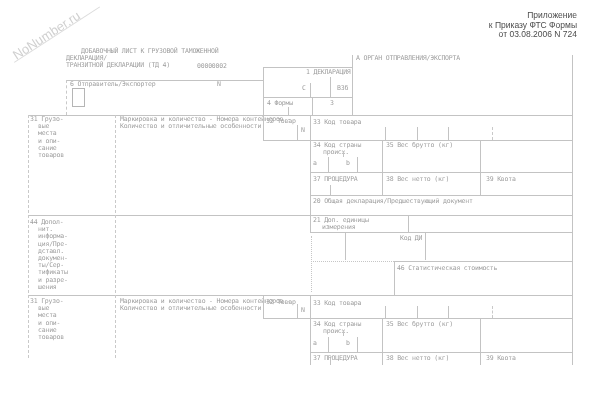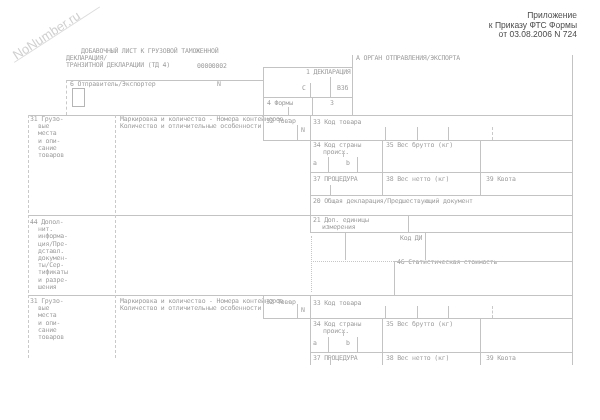--- a/index.html
+++ b/index.html
@@ -84,21 +84,21 @@
   <span class="t" style="left:313px;top:176px;">37 ПРОЦЕДУРА</span>
   <span class="t" style="left:386px;top:176px;">38 Вес нетто (кг)</span>
   <span class="t" style="left:486px;top:176px;">39 Квота</span>
 
   <span class="t" style="left:313px;top:198px;">20 Общая декларация/Предшествующий документ</span>
 
   <span class="t" style="left:313px;top:217px;">21 Доп. единицы</span>
   <span class="t" style="left:322px;top:224px;">измерения</span>
 
   <span class="t" style="left:400px;top:235px;">Код ДИ</span>
-  <span class="t" style="left:397px;top:259px;">46 Статистическая стоимость</span>
+  <span class="t" style="left:397px;top:265px;">46 Статистическая стоимость</span>
 
   <div class="lblcol" style="left:30px;top:219px;">
 
   <div>44 Допол-</div>
       <div>нит.</div>
       <div>информа-</div>
       <div>ция/Пре-</div>
       <div>дставл.</div>
       <div>докумен-</div>
       <div>ты/Сер-</div>

